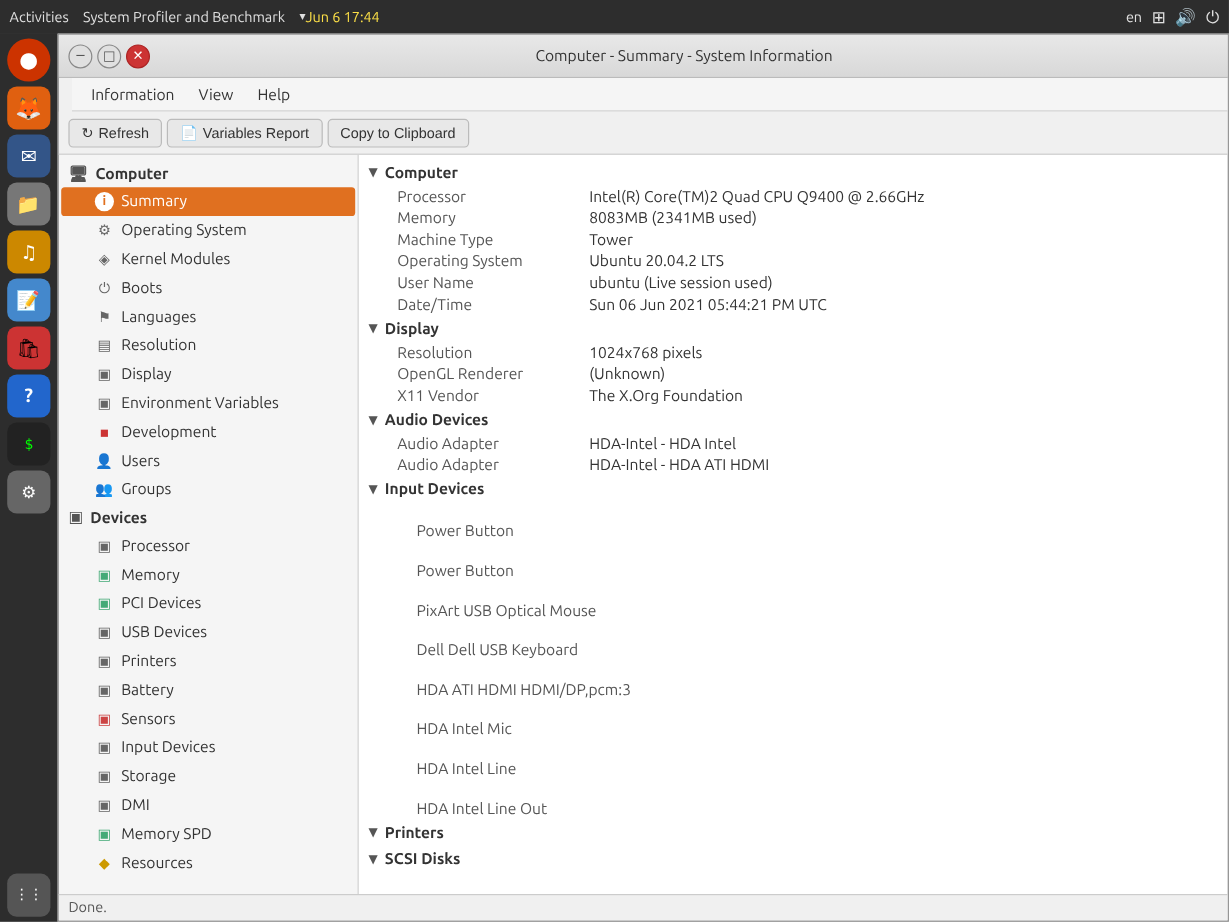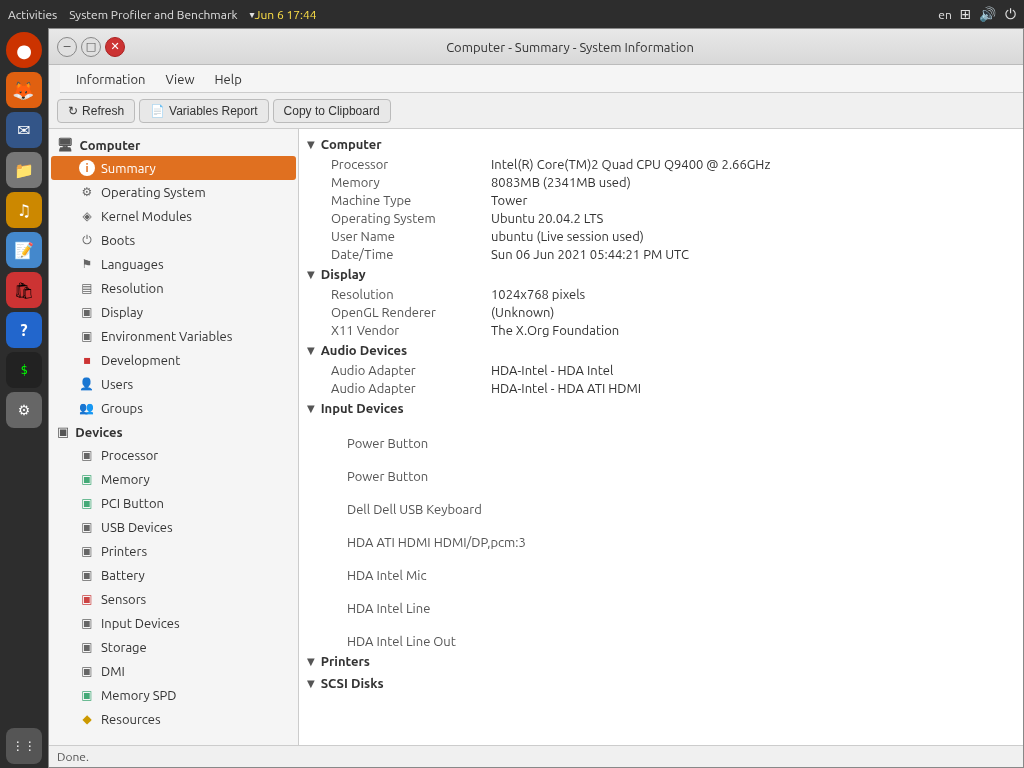--- a/index.html
+++ b/index.html
@@ -371,21 +371,21 @@
         <div class="sidebar-item">
           <span class="sidebar-icon">▣</span>
           <span>Processor</span>
         </div>
         <div class="sidebar-item">
           <span class="sidebar-icon" style="color:#4a7;">▣</span>
           <span>Memory</span>
         </div>
         <div class="sidebar-item">
           <span class="sidebar-icon" style="color:#4a7;">▣</span>
-          <span>PCI Button</span>
+          <span>PCI Devices</span>
         </div>
         <div class="sidebar-item">
           <span class="sidebar-icon">▣</span>
           <span>USB Devices</span>
         </div>
         <div class="sidebar-item">
           <span class="sidebar-icon">▣</span>
           <span>Printers</span>
         </div>
         <div class="sidebar-item">
@@ -485,20 +485,21 @@
           </div>
         </div>
 
         <div class="section-header">
           <span class="section-triangle">▼</span>
           <span style="font-weight:bold;">Input Devices</span>
         </div>
         <div>
           <div class="sub-item">Power Button</div>
           <div class="sub-item">Power Button</div>
+          <div class="sub-item">PixArt USB Optical Mouse</div>
           <div class="sub-item">Dell Dell USB Keyboard</div>
           <div class="sub-item">HDA ATI HDMI HDMI/DP,pcm:3</div>
           <div class="sub-item">HDA Intel Mic</div>
           <div class="sub-item">HDA Intel Line</div>
           <div class="sub-item">HDA Intel Line Out</div>
         </div>
 
         <div class="section-header">
           <span class="section-triangle">▼</span>
           <span style="font-weight:bold;">Printers</span>

